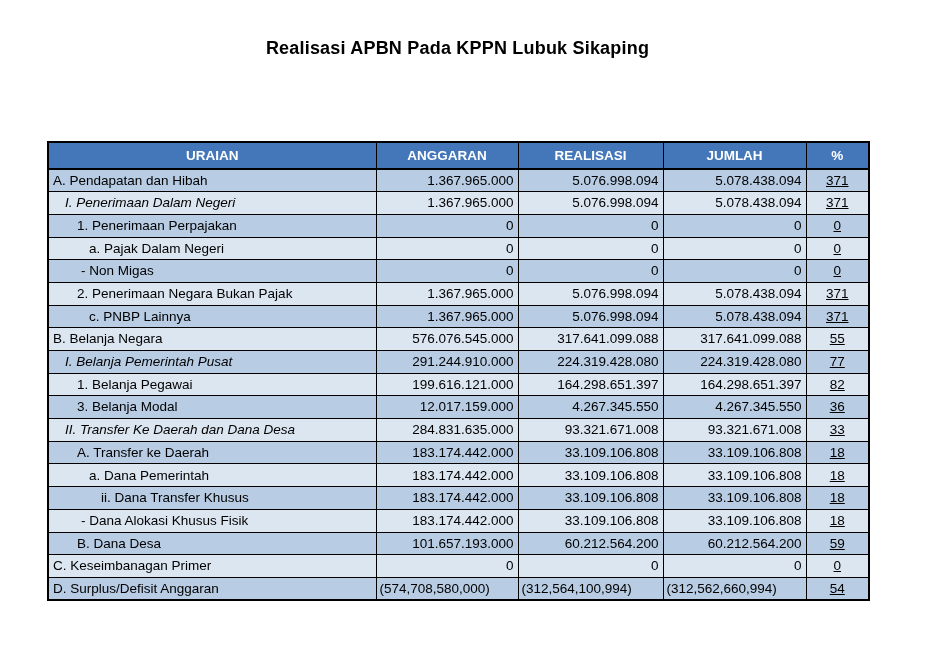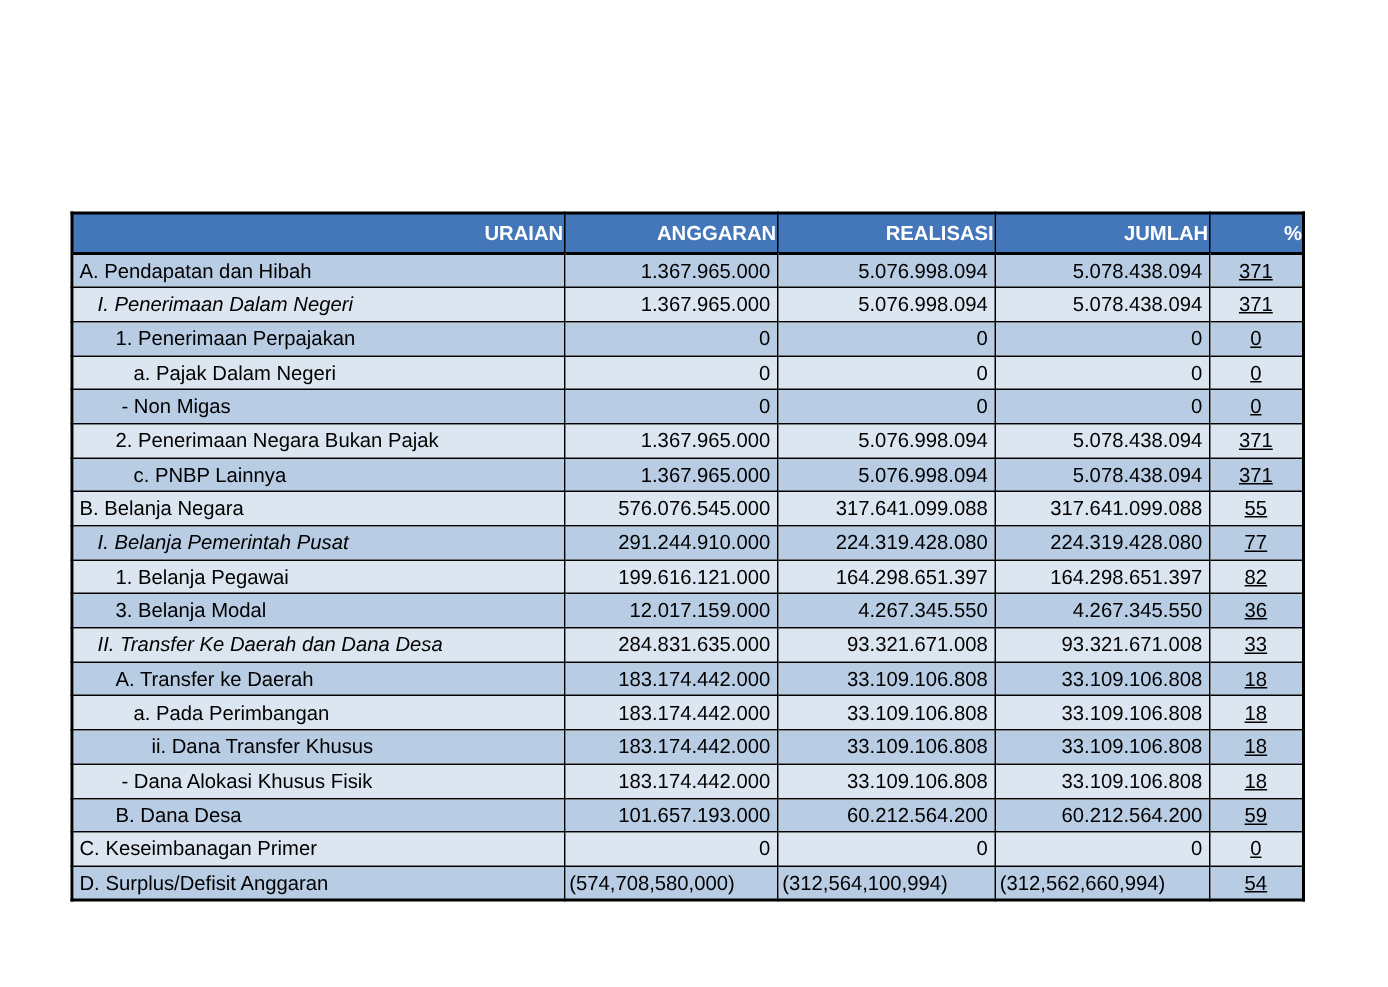--- a/index.html
+++ b/index.html
@@ -20,21 +20,21 @@
   table.report{
     position:absolute;left:47px;top:141px;width:821px;
     border-collapse:collapse;table-layout:fixed;
     border:2px solid var(--border);
     font-size:13.5px;
   }
   col.c0{width:328px;} col.c1{width:142px;} col.c2{width:145px;}
   col.c3{width:143px;} col.c4{width:63px;}
   thead th{
     background:var(--header-bg);color:var(--header-text);
-    font-weight:bold;text-align:right;height:27px;
+    font-weight:bold;text-align:center;height:27px;
     border:1px solid var(--border);border-bottom:2px solid var(--border);
     font-size:13.5px;
     margin-left:12px;
   }
   tbody td{
     border:1px solid var(--border);
     height:22.7px;line-height:1;
     overflow:hidden;white-space:nowrap;
   }
   tbody tr:nth-child(odd) td{background:var(--row-odd);}
@@ -48,20 +48,21 @@
   td.c-num{text-align:right;padding-right:4px;}
   td.c-num.neg{text-align:left;padding-left:3px;padding-right:0;}
   td.c-pct{text-align:center;text-decoration:underline;}
 </style>
 </head>
 <body>
 
 <div class="page">
 
   <div class="titles">
+    <div>Realisasi APBN Pada KPPN Lubuk Sikaping</div>
   </div>
 
   <table class="report">
     <colgroup>
       <col class="c0">
         <col class="c1">
         <col class="c2">
         <col class="c3">
         <col class="c4">
     </colgroup>
@@ -160,21 +161,21 @@
       <td class="c-pct">33</td>
     </tr>
         <tr>
       <td class="c-uraian" data-indent="2">A. Transfer ke Daerah</td>
       <td class="c-num">183.174.442.000</td>
       <td class="c-num">33.109.106.808</td>
       <td class="c-num">33.109.106.808</td>
       <td class="c-pct">18</td>
     </tr>
         <tr>
-      <td class="c-uraian" data-indent="3">a. Pada Perimbangan</td>
+      <td class="c-uraian" data-indent="3">a. Dana Pemerintah</td>
       <td class="c-num">183.174.442.000</td>
       <td class="c-num">33.109.106.808</td>
       <td class="c-num">33.109.106.808</td>
       <td class="c-pct">18</td>
     </tr>
         <tr>
       <td class="c-uraian" data-indent="4">ii. Dana Transfer Khusus</td>
       <td class="c-num">183.174.442.000</td>
       <td class="c-num">33.109.106.808</td>
       <td class="c-num">33.109.106.808</td>

